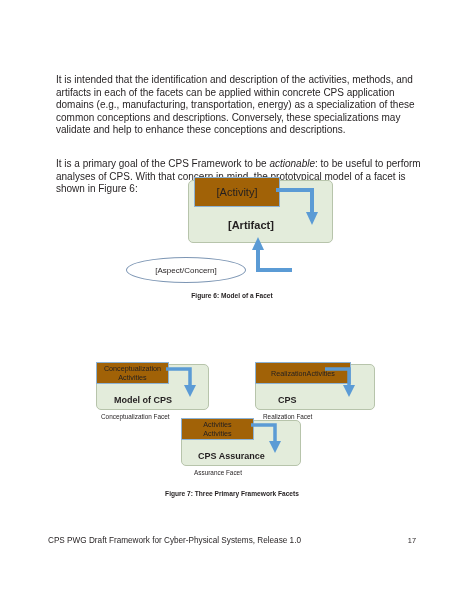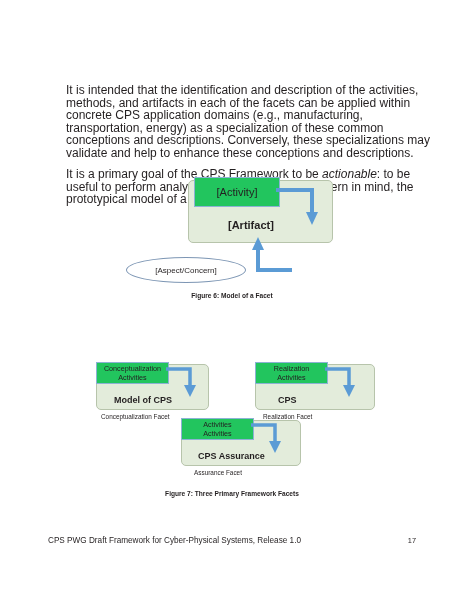--- a/index.html
+++ b/index.html
@@ -19,22 +19,22 @@
     box-sizing: border-box;
   }
   .content {
     position: absolute;
     left: 48px;
     top: 0;
     width: 368px;
     height: 599px;
   }
   p.body-text {
-    margin: 18px;
-    font-size: 12px;
+    margin: 8px;
+    font-size: 10px;
     line-height: 12.6px;
     color: #231f20;
     text-align: left;
   }
   .para-1 { position: absolute; left: 0; top: 66px; width: 368px; }
   .heading {
     position: absolute;
     left: 0; top: 127px; width: 368px;
     font-size: 8.4px;
     font-weight: bold;
@@ -67,21 +67,21 @@
 
   .greenbox {
     position: absolute;
     background: #e3ecdb;
     border: 1px solid #b7c4ab;
     border-radius: 5px;
     box-sizing: border-box;
   }
   .bluebox {
     position: absolute;
-    background: #22c55e;
+    background: #a16207;
     border: 1px solid #8cb2d4;
     box-sizing: border-box;
     display: flex;
     align-items: center;
     justify-content: center;
     text-align: right;
     color: #231f20;
   }
   .out-label {
     position: absolute;
@@ -176,21 +176,21 @@
       <div class="out-label" style="left:66px; top:33px; width:92px; font-size:9px;">
         <span>Model of CPS</span>
       </div>
       <svg class="arrow-svg" style="left:118px; top:4px;" width="44" height="35" viewBox="0 0 44 35">
         <path d="M0,3 L24,3 L24,20" stroke="#5b9bd5" stroke-width="3.5" fill="none"></path>
         <path d="M24,31 L18,19 L30,19 Z" fill="#5b9bd5"></path>
       </svg>
       <div class="facet-label" style="left:53px; top:51px;">Conceptualization Facet</div>
 
       <div class="greenbox" style="left:207px; top:2px; width:120px; height:46px;"></div>
-      <div class="bluebox" style="left:207px; top:0px; width:73px; height:22px; font-size:7.2px; line-height:9px; flex-direction:column;">
+      <div class="bluebox" style="left:207px; top:0px; width:96px; height:22px; font-size:7.2px; line-height:9px; ">
         <span>Realization</span>
         <span>Activities</span>
       </div>
       <div class="out-label" style="left:230px; top:33px; width:92px; font-size:9px;">
         <span>CPS</span>
       </div>
       <svg class="arrow-svg" style="left:277px; top:4px;" width="44" height="35" viewBox="0 0 44 35">
         <path d="M0,3 L24,3 L24,20" stroke="#5b9bd5" stroke-width="3.5" fill="none"></path>
         <path d="M24,31 L18,19 L30,19 Z" fill="#5b9bd5"></path>
       </svg>

